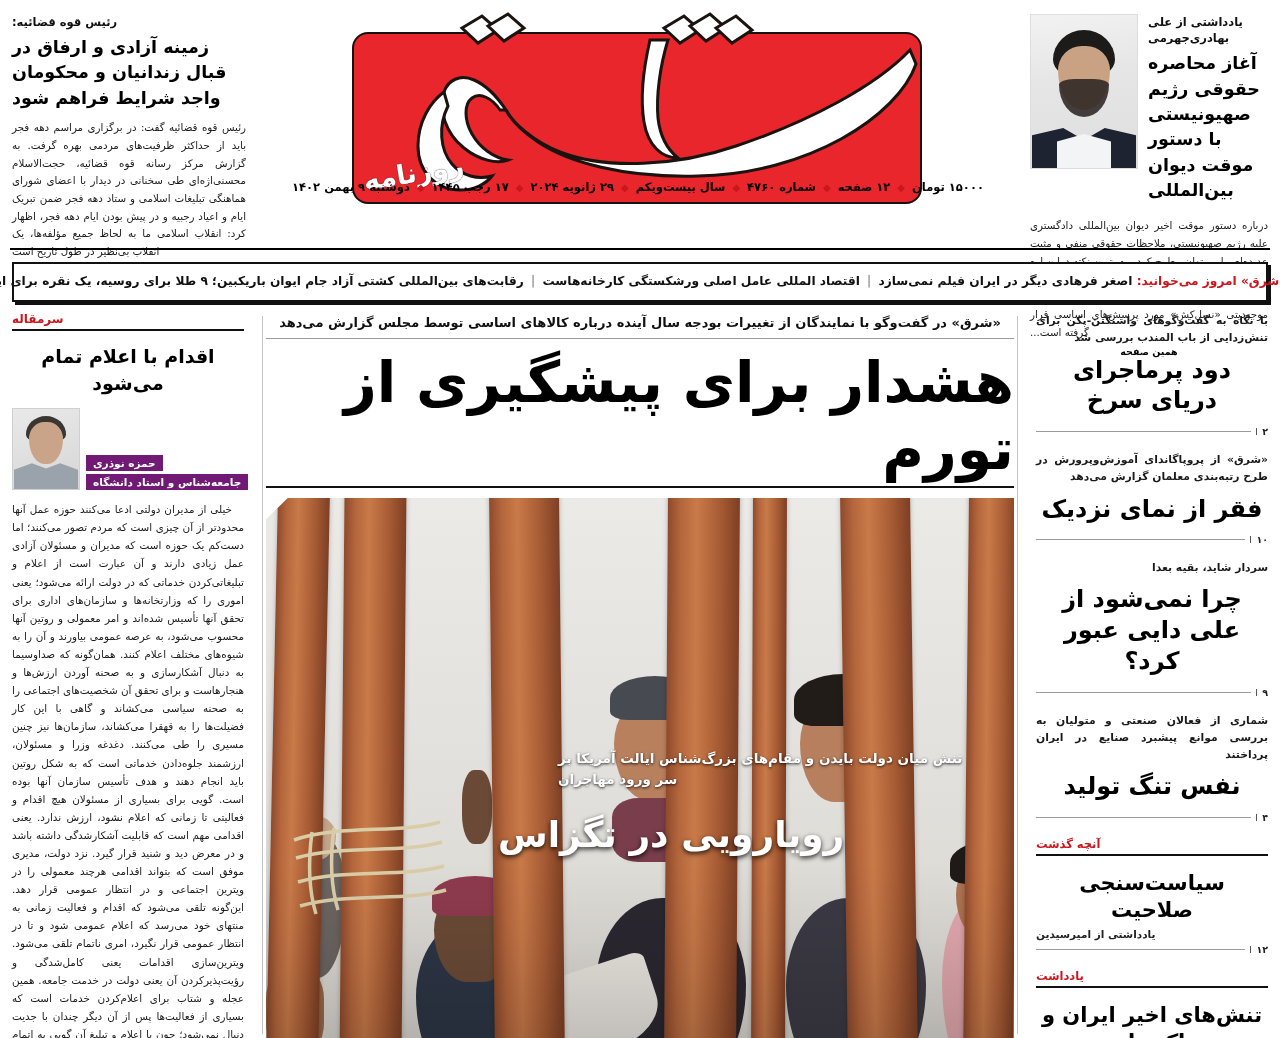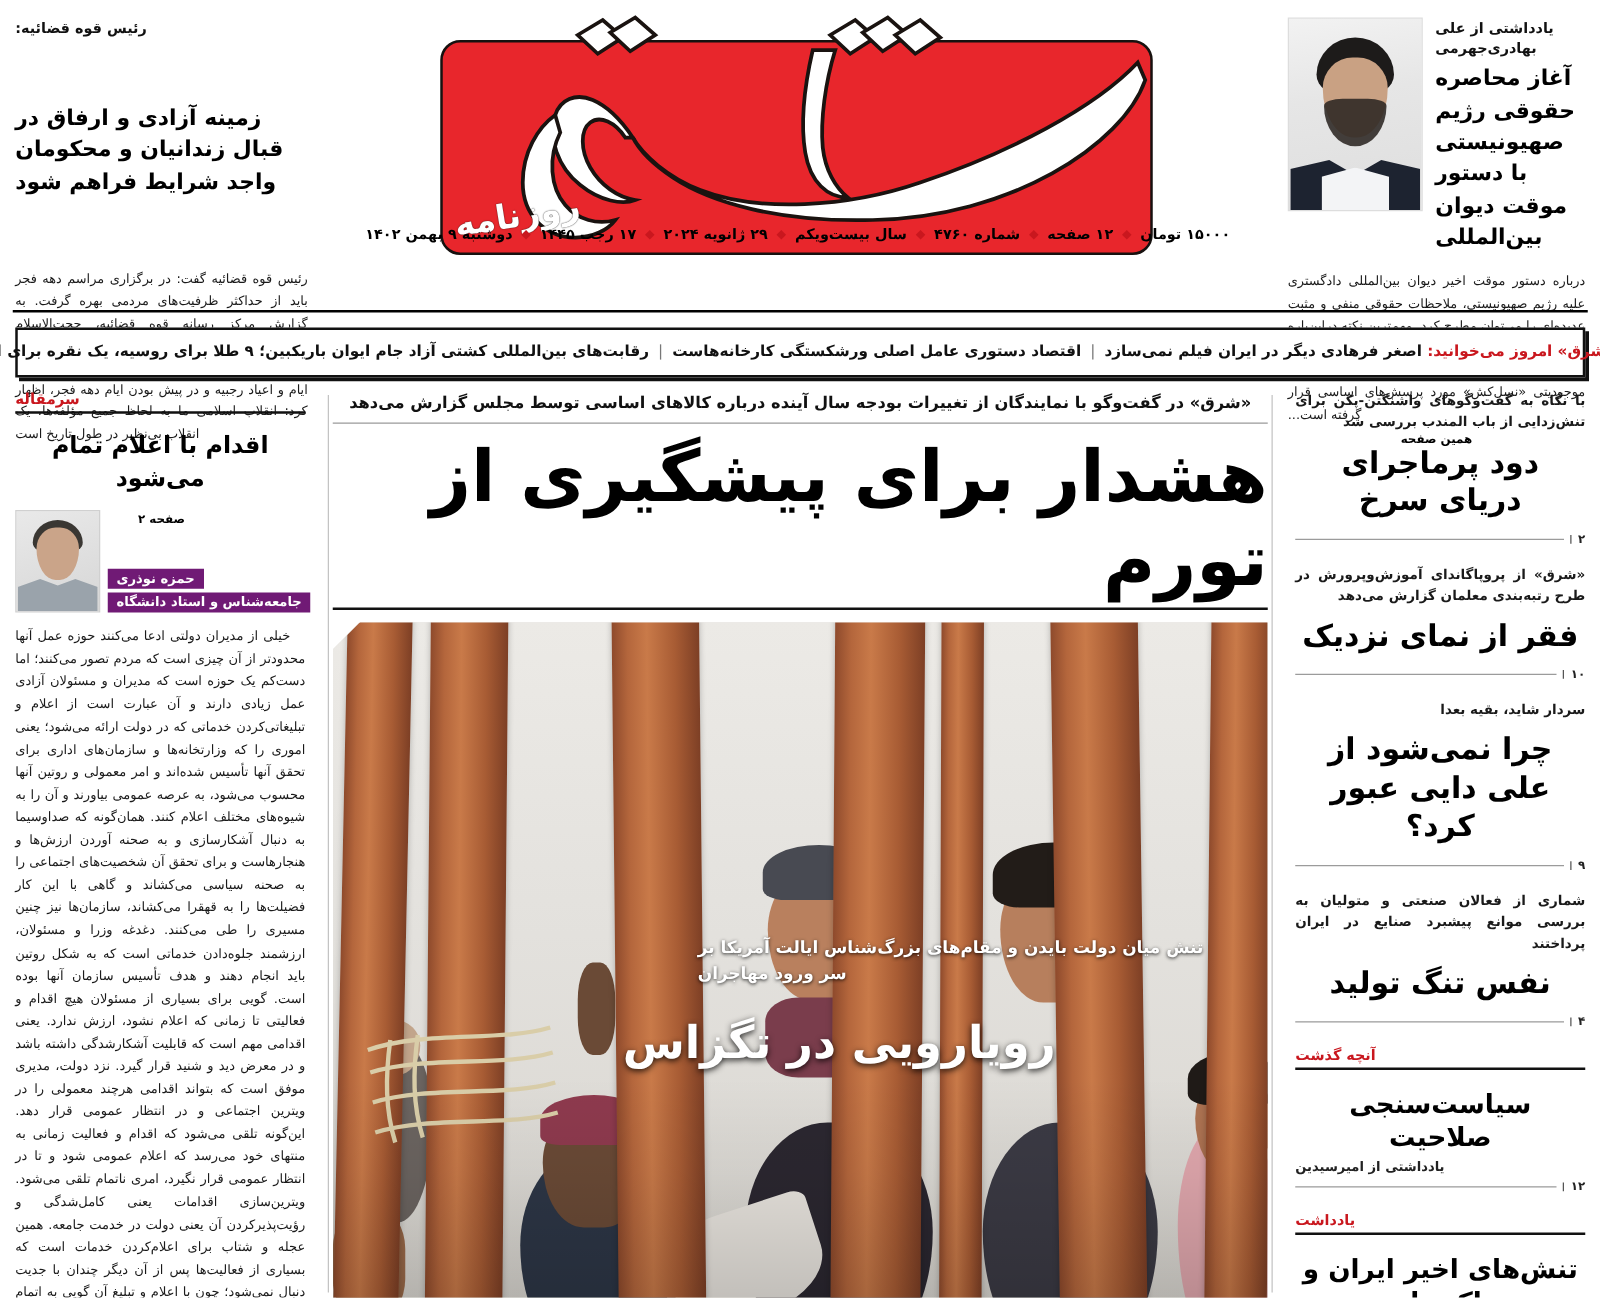--- a/index.html
+++ b/index.html
@@ -20,21 +20,21 @@
   
   .masthead {
     position: absolute; top: 0; left: 0;
     width: 1280px; height: 252px;
     display: flex; flex-direction: row-reverse;
   }
   .mh-col {
     width: 258px; padding: 14px 12px 0 12px;
     display: flex; flex-direction: column;
   }
-  .mh-col.right { order: 0; gap: 48px; }
+  .mh-col.right { order: 0; }
   .mh-center {
     width: 760px; position: relative;
     display: flex; flex-direction: column; align-items: center;
   }
   .mh-kicker {
     font-size: 11.5px; color: #111; text-align: left;
     margin-bottom: 5px; font-weight: bold; line-height: 1.4;
   }
   .mh-head {
     font-size: 17.5px; font-weight: bold; color: #000;
@@ -353,21 +353,21 @@
     </div>
   </div>
 
   <div class="rule-under-mast"></div>
 
   <div class="ticker">
     <div class="ticker-inner">
       <span class="ticker-lead">در «شرق» امروز می‌خوانید:</span>
       <span>اصغر فرهادی دیگر در ایران فیلم نمی‌سازد</span>
       <span class="ticker-sep">|</span>
-      <span>اقتصاد دستوری عامل اصلی ورشکستگی کارخانه‌هاست</span>
+      <span>اقتصاد المللی عامل اصلی ورشکستگی کارخانه‌هاست</span>
       <span class="ticker-sep">|</span>
       <span>رقابت‌های بین‌المللی کشتی آزاد جام ایوان باریکبین؛ ۹ طلا برای روسیه، یک نقره برای ایران</span>
     </div>
   </div>
 
   <div class="vrule r"></div>
   <div class="vrule l"></div>
 
   <div class="cols">
 

